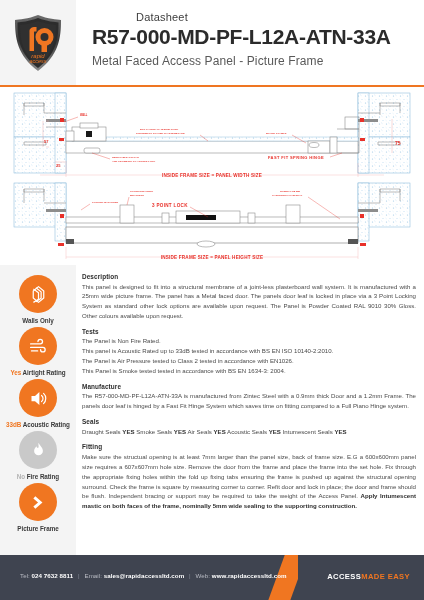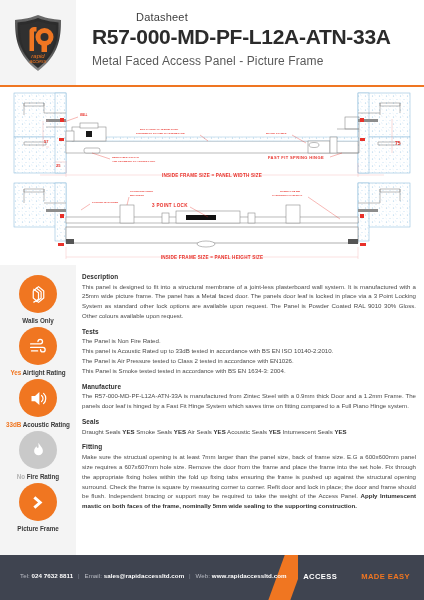--- a/index.html
+++ b/index.html
@@ -82,21 +82,21 @@
     position: absolute; left: 20px; top: 17px;
     font-size: 6.2px; color: #b9bcc4; letter-spacing: .05px;
   }
   .foot-left b { color: #ffffff; font-weight: bold; }
   .foot-left .sep { color: #868b96; padding: 0 3px; }
   .foot-right {
     position: absolute; right: 14px; top: 17px;
     font-size: 7.6px; font-weight: bold; letter-spacing: .4px;
   }
   .foot-right .w { color: #ffffff; }
-  .foot-right .o { color: #f07621; padding-left: 24px; }
+  .foot-right .o { color: #f07621; }
 </style>
 </head>
 <body>
 
 <div class="page">
 
   <div class="header">
     <div class="logo-pane">
       <svg class="shield" viewBox="0 0 100 116">
         <defs>

